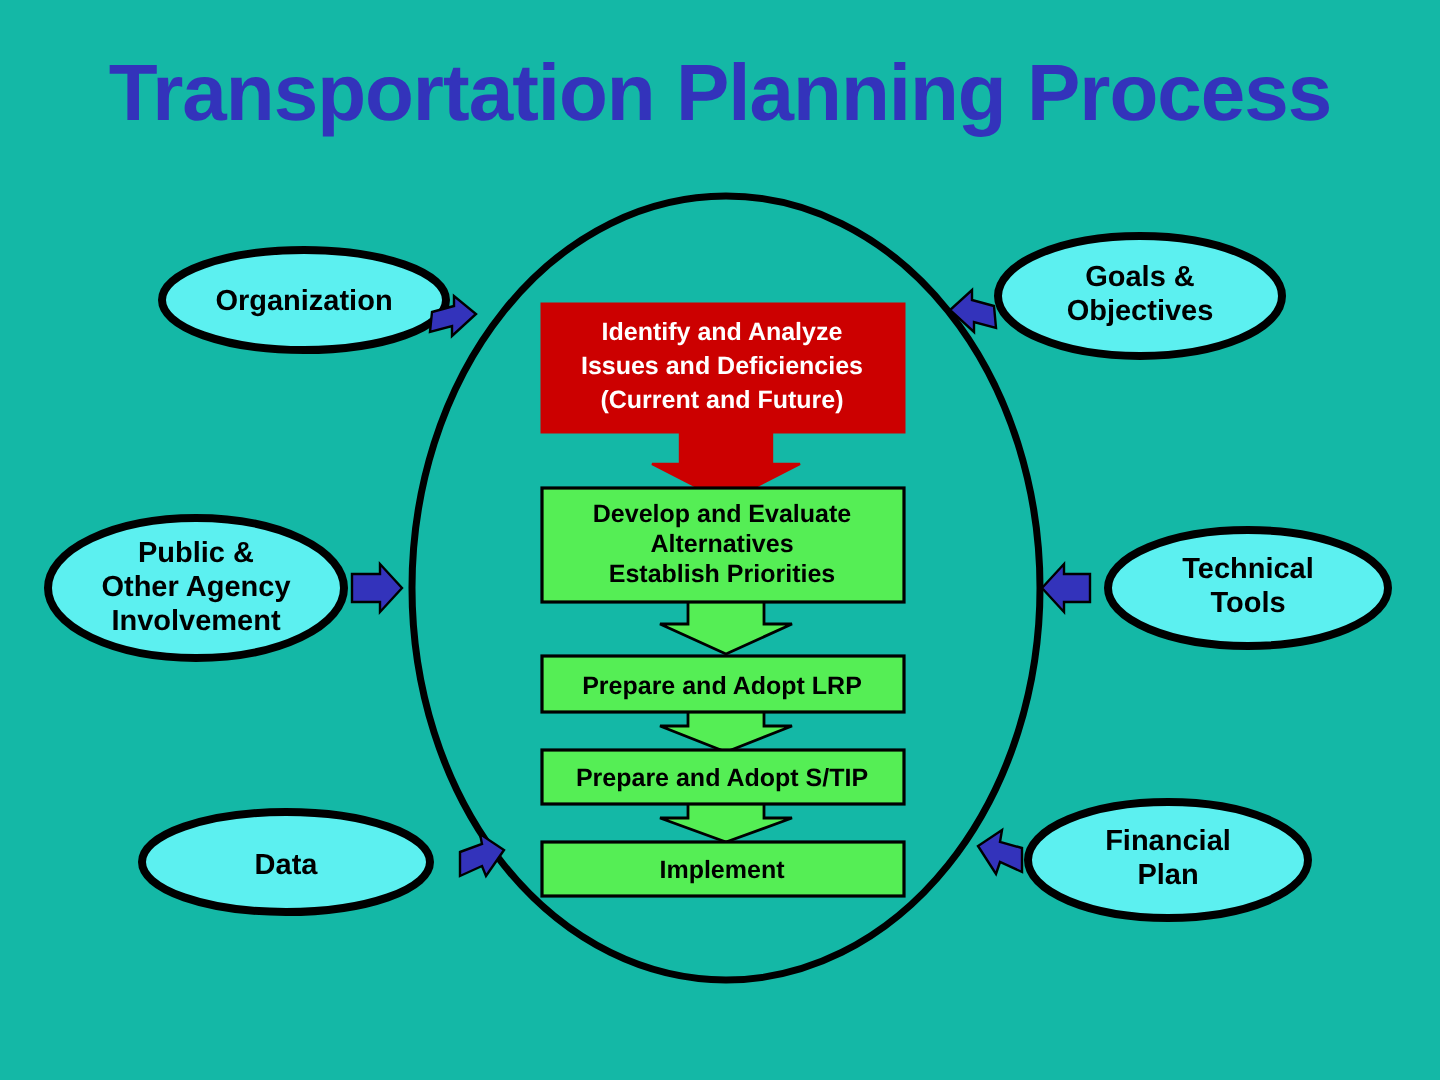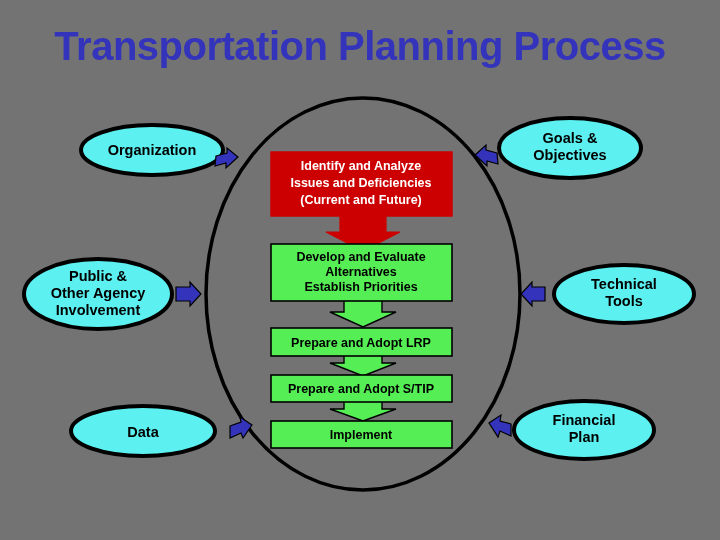--- a/index.html
+++ b/index.html
@@ -11,21 +11,21 @@
   body {
     width: 720px;
     height: 540px;
     overflow: hidden;
     font-family: "Liberation Sans", sans-serif;
   }
   #stage {
     position: relative;
     width: 720px;
     height: 540px;
-    background: #737373;
+    background: #14b8a6;
     text-decoration: underline;
   }
   #diagram-svg {
     position: absolute;
     left: 0;
     top: 0;
     width: 720px;
     height: 540px;
     display: block;
   }

